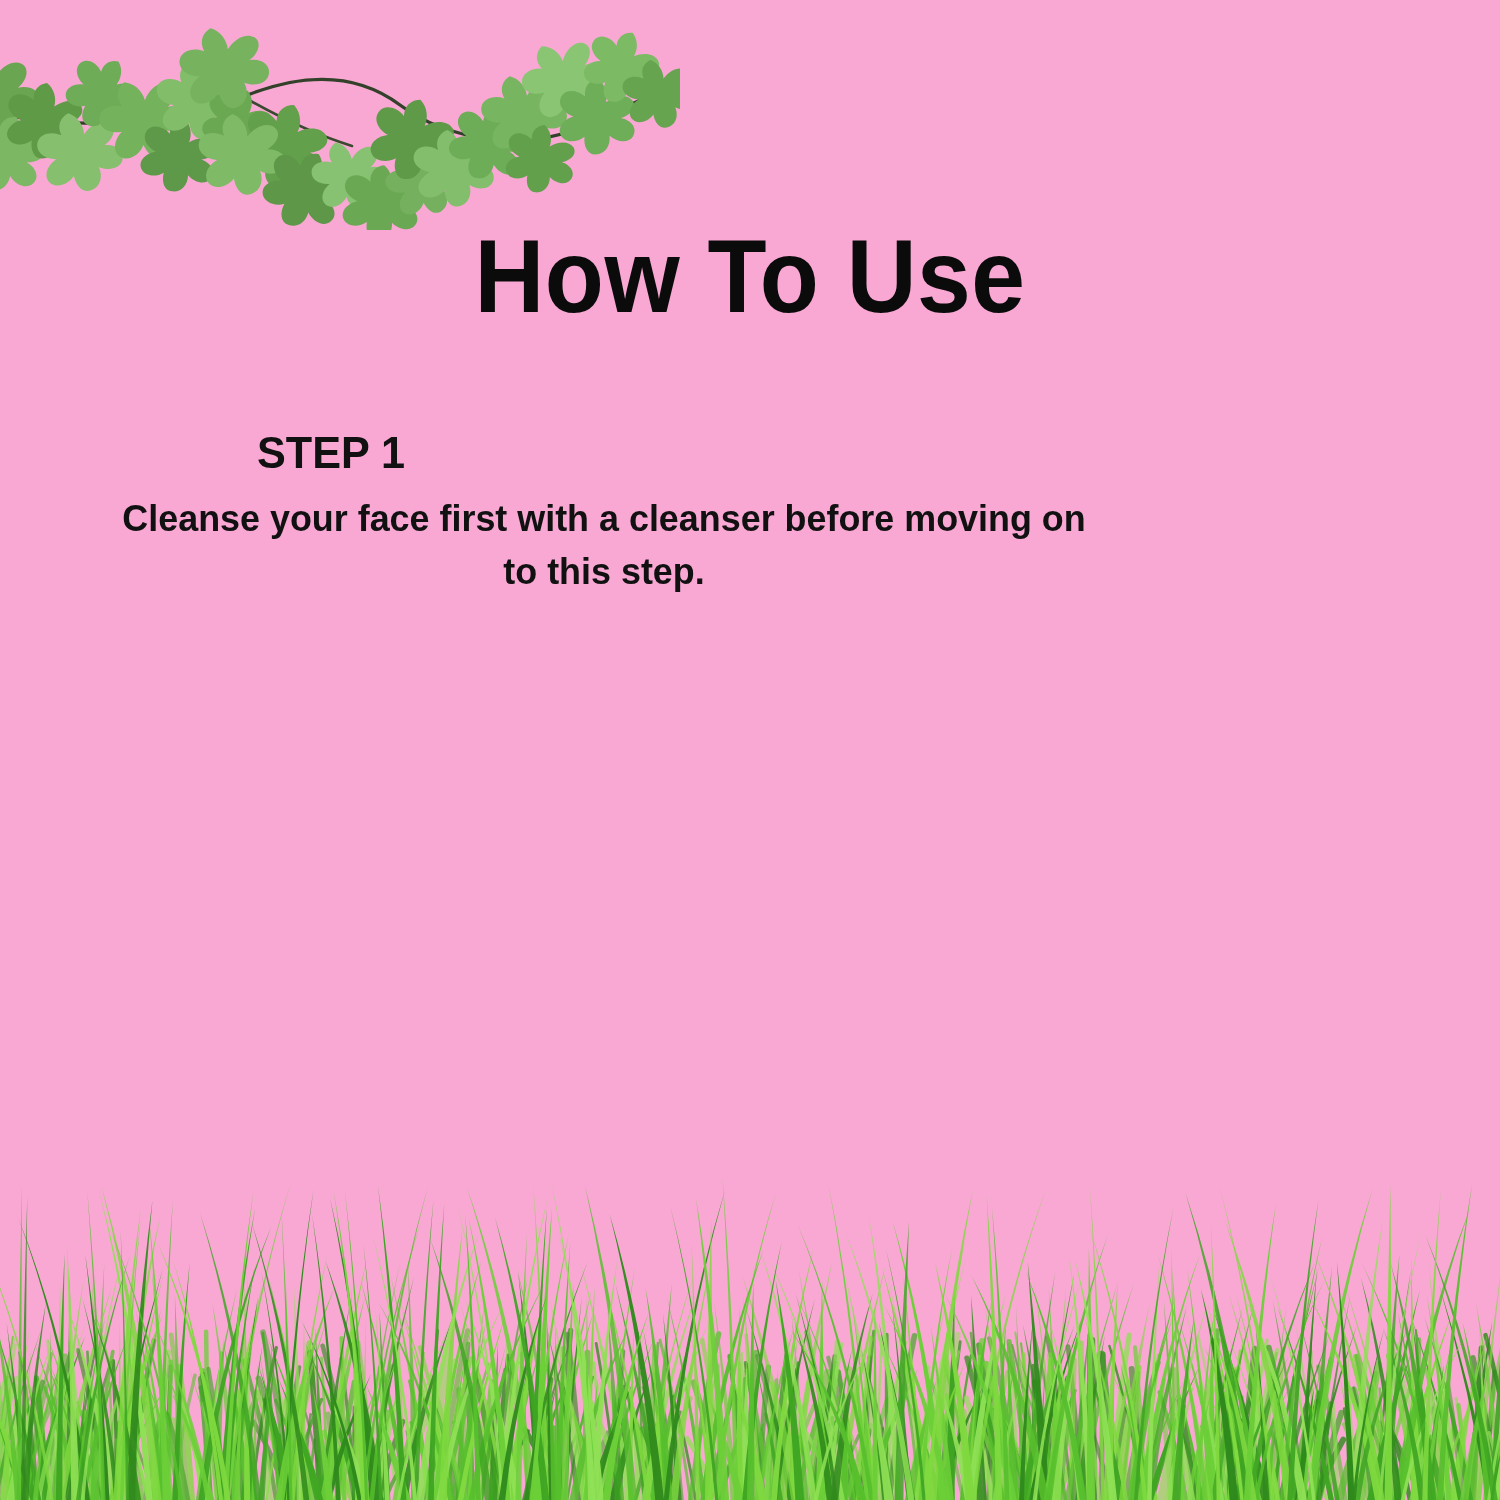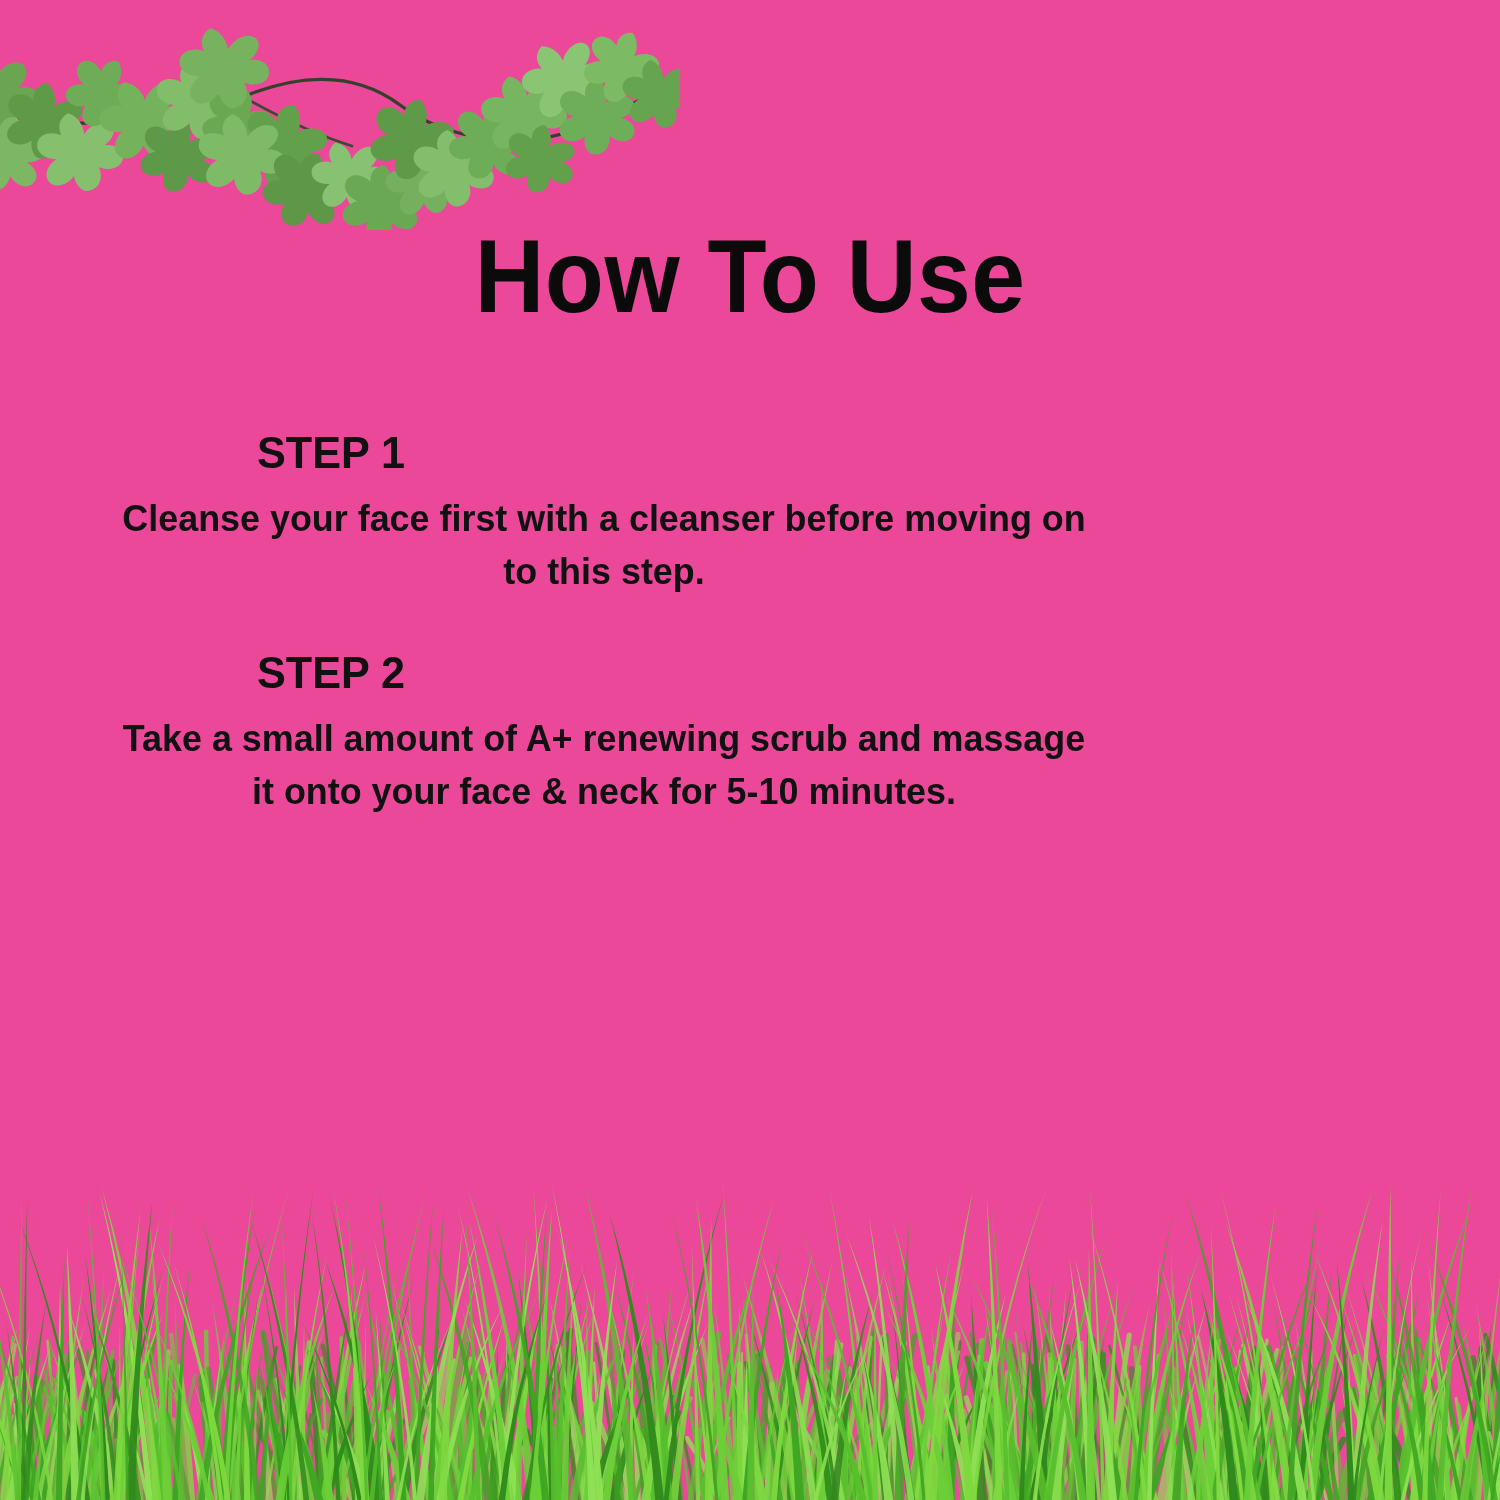--- a/index.html
+++ b/index.html
@@ -12,21 +12,21 @@
     background: #ffffff;
     font-family: "Liberation Sans", sans-serif;
     overflow: hidden;
     position: relative;
   }
 
   #page {
     position: relative;
     width: 1500px;
     height: 1500px;
-    background: #ec4899;
+    background: #f9a8d4;
     overflow: hidden;
   }
 
   
   #leaf-garland {
     position: absolute;
     left: -20px;
     top: 0px;
     width: 700px;
     height: 230px;
@@ -224,24 +224,20 @@
 
   <div id="title">How To Use</div>
 
   <div id="steps">
 
     <div class="step step-1">
       <span class="step-label">STEP 1</span>
       <span class="step-body">Cleanse your face first with a cleanser before moving on to this step.</span>
     </div>
 
-    <div class="step step-2">
-      <span class="step-label">STEP 2</span>
-      <span class="step-body">Take a small amount of A+ renewing scrub and massage it onto your face &amp; neck for 5-10 minutes.</span>
-    </div>
 
 
   </div>
 
   <div id="grass-band">
     <svg width="1500" height="330" viewBox="0 0 1500 330" preserveAspectRatio="none" xmlns="http://www.w3.org/2000/svg">
       <g id="grass-blades" stroke-linecap="round" fill="none">
           <path d="M 24.567857628952645 330 Q 35.38159646344445 249.5567714313775 51.60220471518217 183.7395844206864" stroke="#57bf2d" stroke-width="3.2" opacity="0.56"></path>
           <path d="M 1246.384938948967 330 Q 1239.359068032987 282.94207542480063 1228.820261659017 244.4401371360012" stroke="#7fd93f" stroke-width="5.0" opacity="0.71"></path>
           <path d="M 172.4588776530972 330 Q 181.4655290653303 261.37203320691924 194.97550618367993 205.22187855803497" stroke="#57bf2d" stroke-width="3.4" opacity="0.57"></path>

